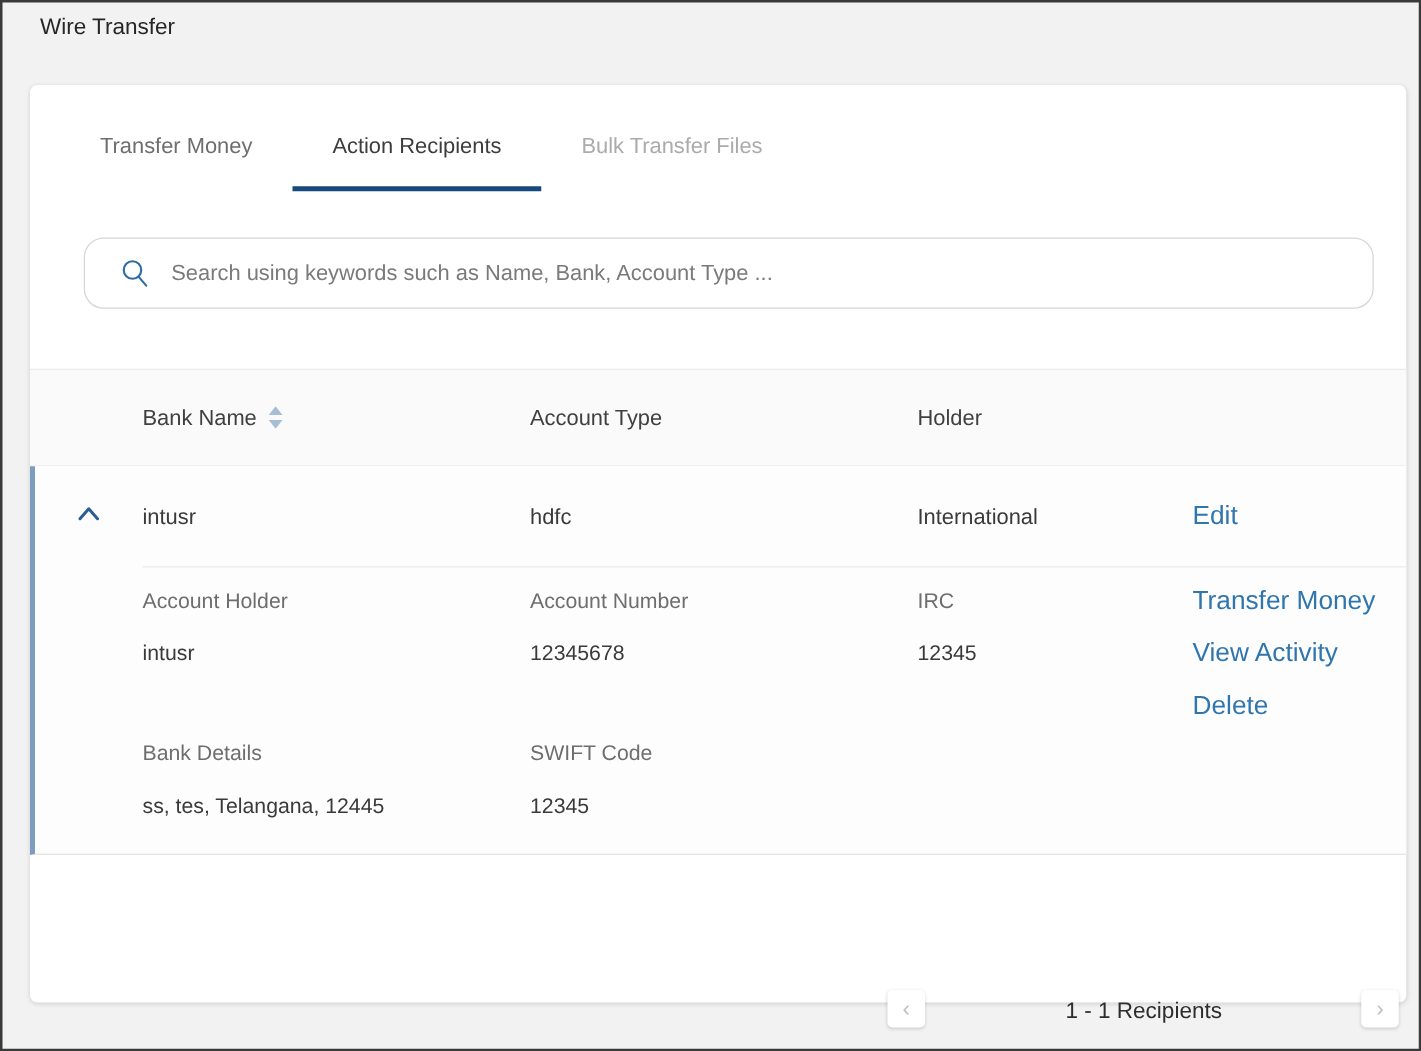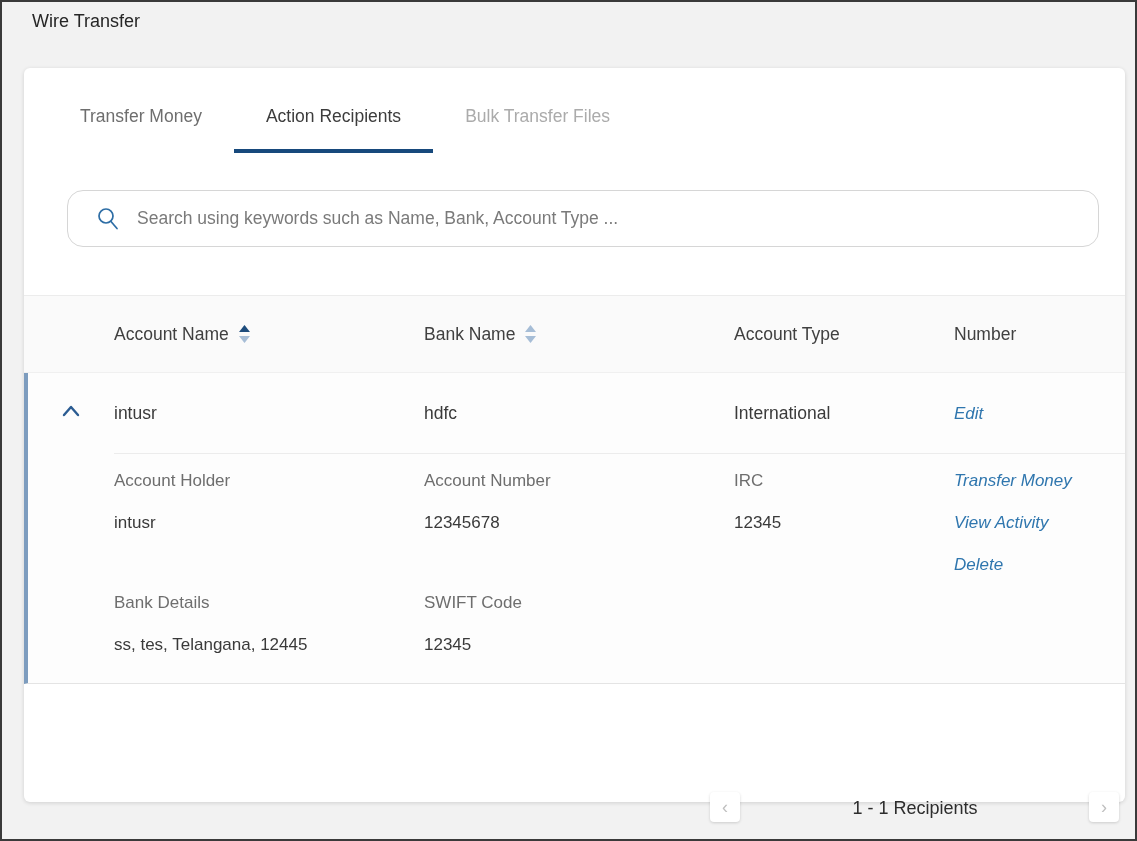--- a/index.html
+++ b/index.html
@@ -39,21 +39,21 @@
                background:#fdfdfd; border-left:4px solid #7d9cbe;
                border-bottom:1px solid #e4e4e4; overflow:hidden; }
   .grid { display:grid; grid-template-columns:86px 310px 310px 220px 1fr; }
   .row-main { height:80px; align-items:center; font-size:17.5px; color:#3a3a3a; }
   .chev-cell { display:flex; justify-content:center; cursor:pointer; }
   .row-sep { height:1px; background:#ececec; margin-left:86px; }
   .details { padding-top:17px; font-size:17px; line-height:20px; }
   .drow-b { margin-top:18px; }
   .dlabel { color:#6e6e6e; margin-bottom:22px; }
   .dvalue { color:#3a3a3a; }
-  .link { color:#2f76ae; cursor:pointer; font-size:17px;font-style:italic; }
+  .link { color:#2f76ae; cursor:pointer; font-size:21px; }
   .links-stack { display:flex; flex-direction:column; gap:22px; }
 
   
   .page-btn { position:absolute; top:790px; width:30px; height:30px; background:#fff;
               border:none; border-radius:4px; box-shadow:0 1px 3px rgba(0,0,0,.16);
               color:#bfbfbf; font-size:18px; line-height:28px; text-align:center; cursor:pointer;
               font-family:"Liberation Sans", sans-serif; }
   .page-btn.prev { left:708px; }
   .page-btn.next { left:1087px; }
   .page-info { position:absolute; top:796px; left:760px; width:306px; text-align:center;
@@ -79,46 +79,35 @@
           <circle cx="10" cy="10" r="7" stroke="#2d6da5" stroke-width="1.7"></circle>
           <line x1="15" y1="15.5" x2="21" y2="22.5" stroke="#2d6da5" stroke-width="1.7" stroke-linecap="round"></line>
         </svg>
       </span>
       <input class="search-input" type="text" placeholder="Search using keywords such as Name, Bank, Account Type ..." style="">
     </div>
 
     <div class="table-header">
       <div></div>
       <div class="hcell">
-        <span>Account Name</span>
-        <span class="sort-icon">
-          <svg width="13" height="8" viewBox="0 0 13 8">
-              <polygon points="6.5,0 12,7 1,7" fill="#1d4c7c"></polygon>
-            </svg>
-          <svg width="13" height="8" viewBox="0 0 13 8">
-              <polygon points="1,1 12,1 6.5,8" fill="#a6bdd6"></polygon>
-            </svg>
-        </span>
-      </div>
-      <div class="hcell">
         <span>Bank Name</span>
         <span class="sort-icon">
           <svg width="13" height="8" viewBox="0 0 13 8">
               <polygon points="6.5,0 12,7 1,7" fill="#a6bdd6"></polygon>
             </svg>
           <svg width="13" height="8" viewBox="0 0 13 8">
               <polygon points="1,1 12,1 6.5,8" fill="#a6bdd6"></polygon>
             </svg>
         </span>
       </div>
       <div class="hcell">
         <span>Account Type</span>
       </div>
       <div class="hcell">
-        <span>Number</span>
+        <span>Holder</span>
       </div>
     </div>
 
     <div class="row-block">
       <div class="grid row-main">
         <div class="chev-cell">
           <span>
             <svg width="24" height="22" viewBox="0 0 24 22" fill="none">
               <polyline points="5,15 12,7 19,15" stroke="#2b5c92" stroke-width="2.4" stroke-linecap="round" stroke-linejoin="round"></polyline>
             </svg>

